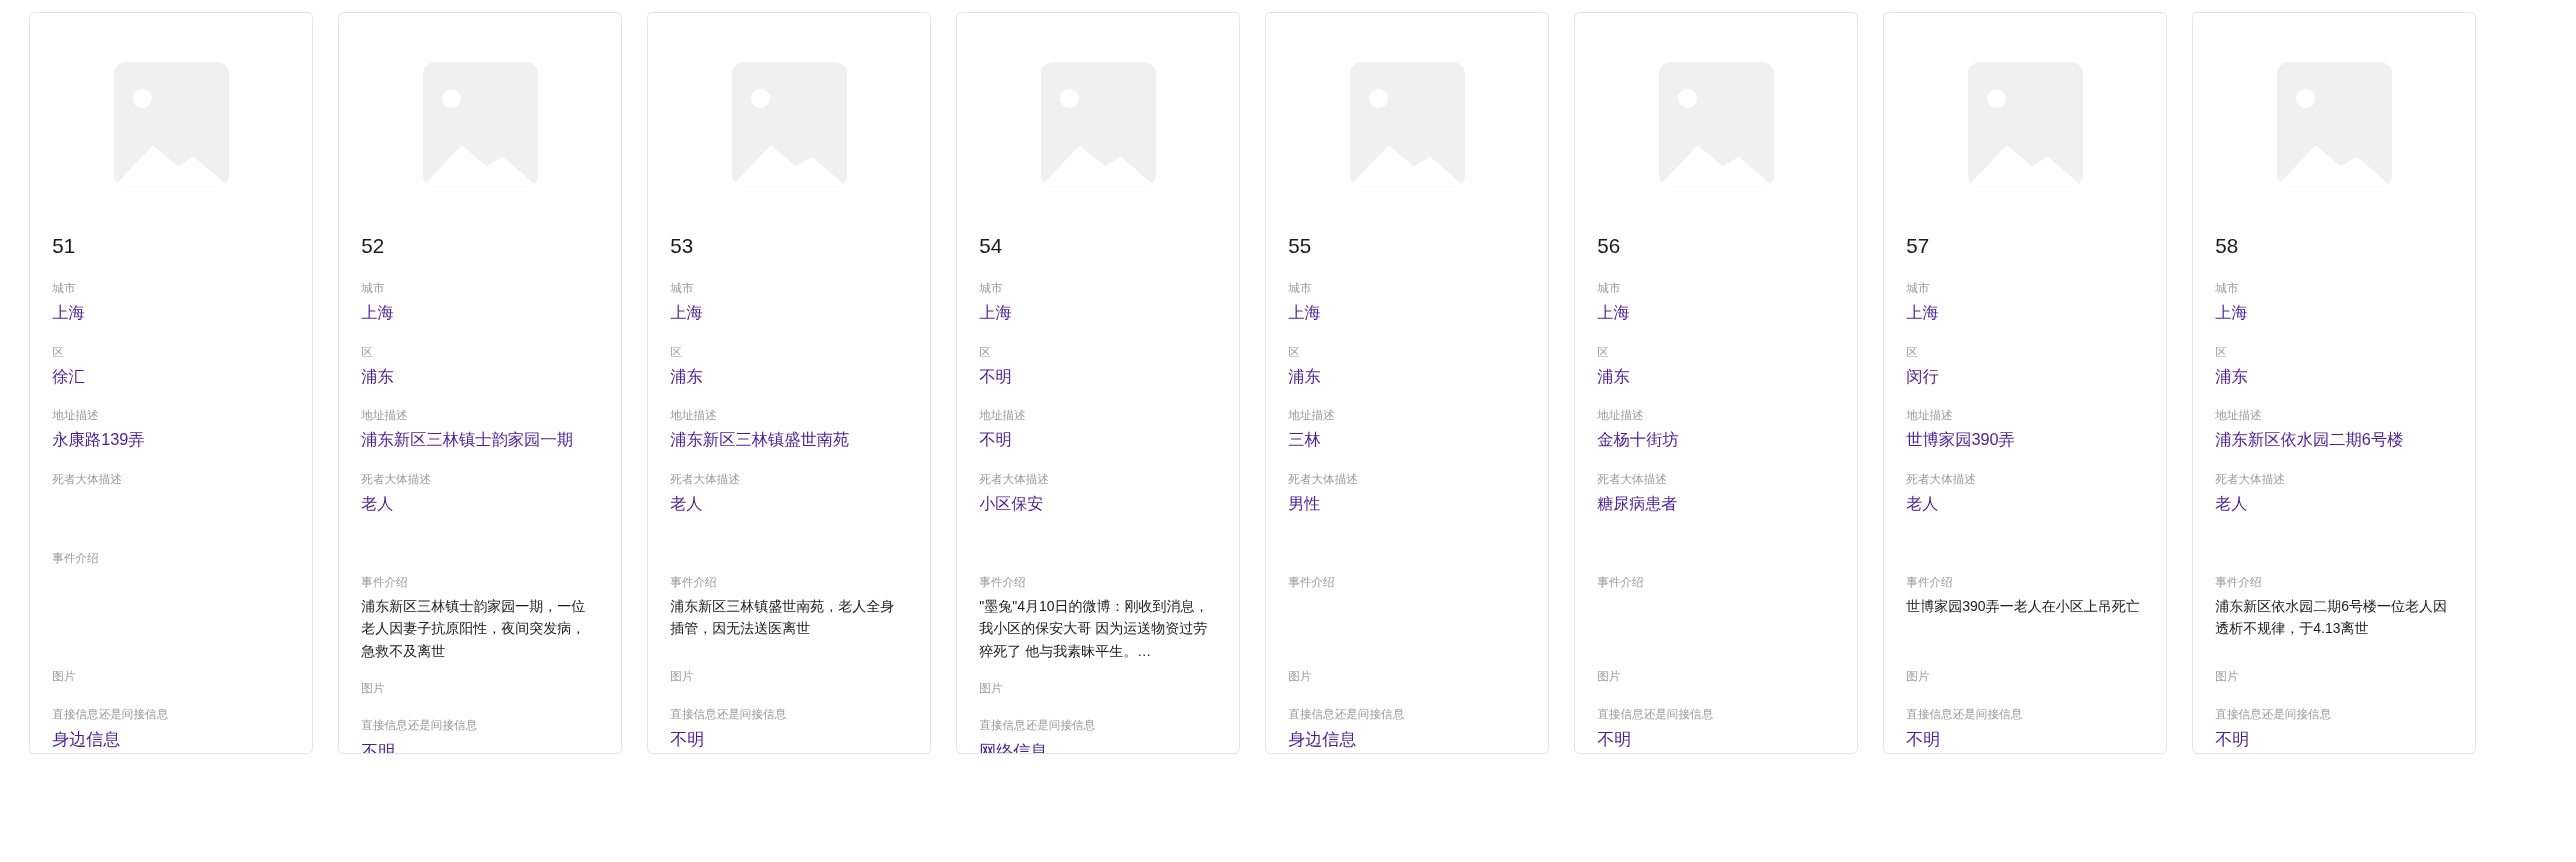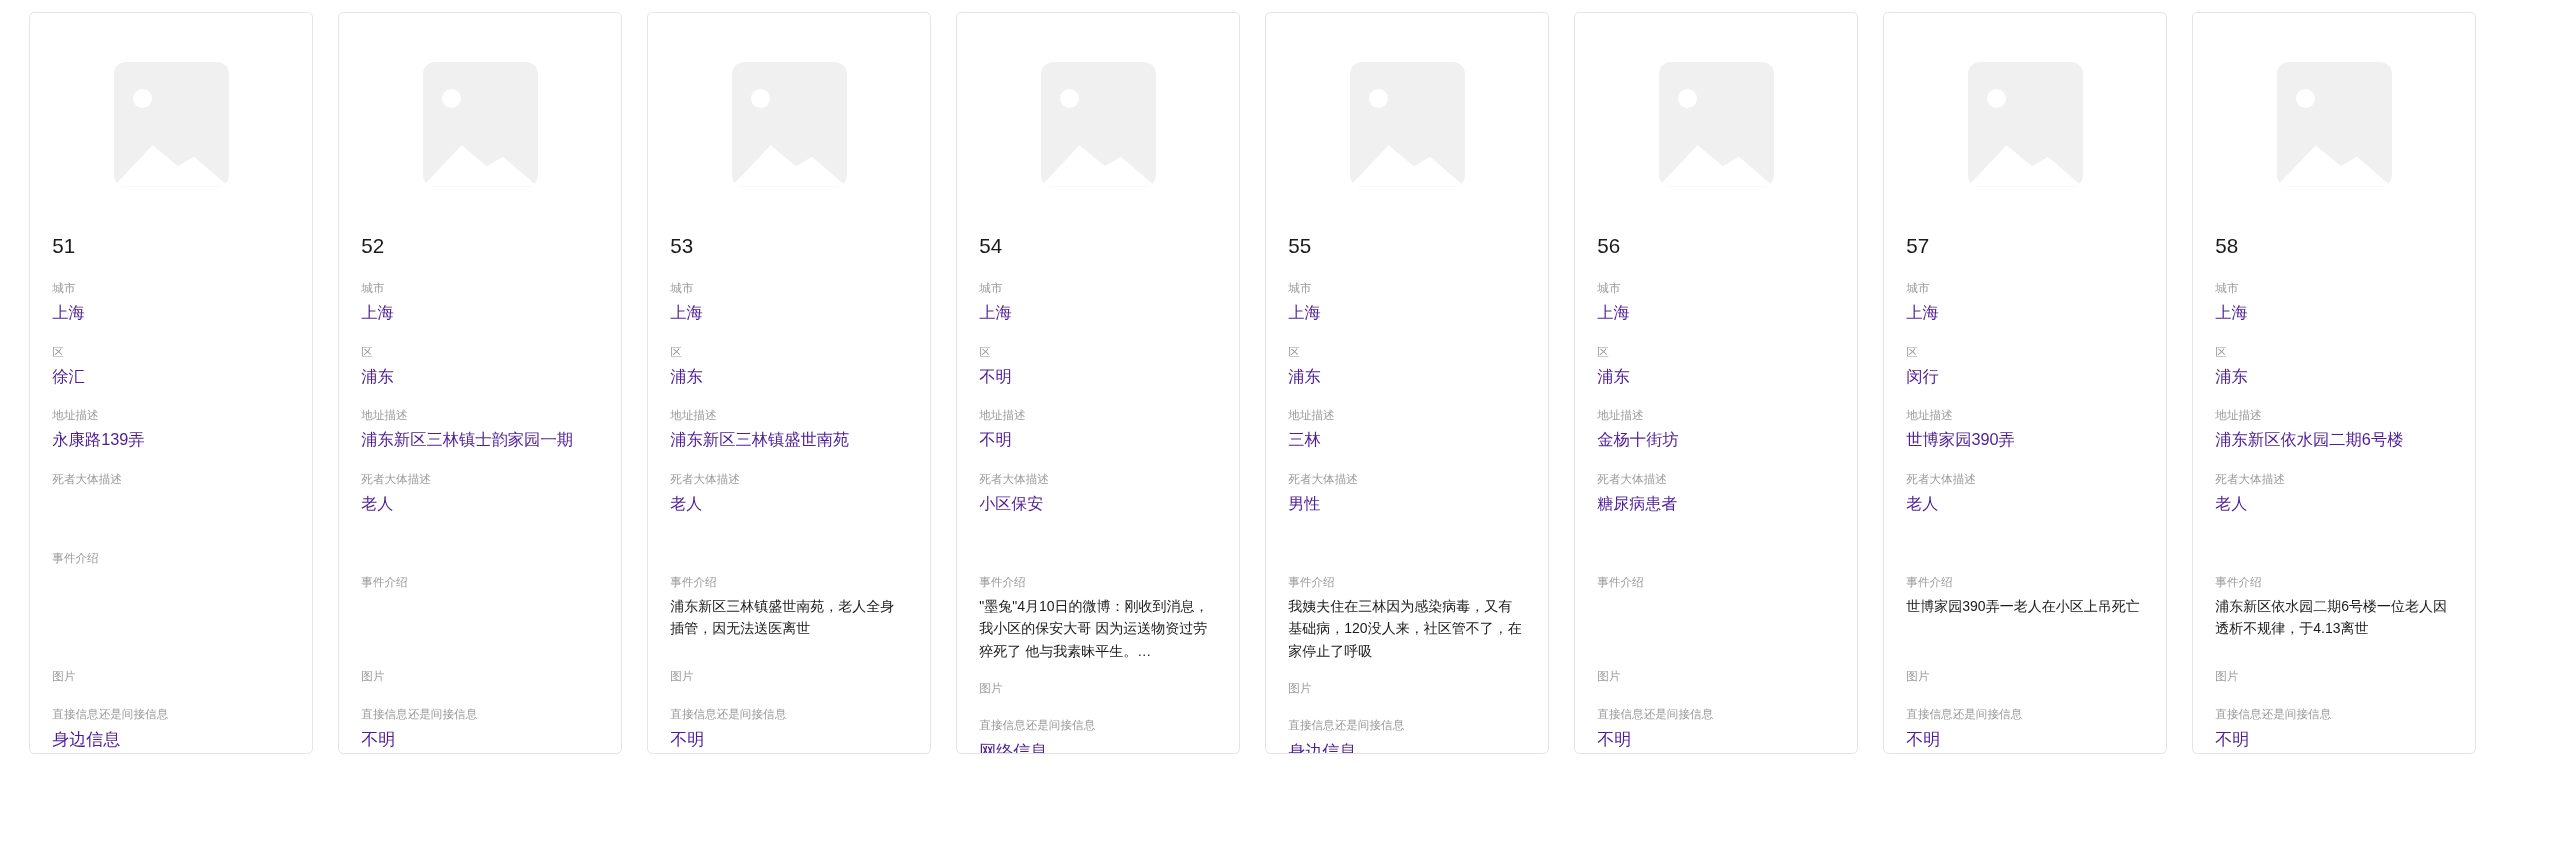--- a/index.html
+++ b/index.html
@@ -181,20 +181,21 @@
         <div class="field-value">浦东新区三林镇士韵家园一期</div>
       </div>
 
       <div class="field field-desc">
         <div class="field-label">死者大体描述</div>
         <div class="field-value">老人</div>
       </div>
 
       <div class="field field-intro">
         <div class="field-label">事件介绍</div>
+        <div class="field-value">浦东新区三林镇士韵家园一期，一位老人因妻子抗原阳性，夜间突发病，急救不及离世</div>
       </div>
 
       <div class="spacer"></div>
 
       <div class="field field-image">
         <div class="field-label">图片</div>
         <div class="field-value"></div>
       </div>
 
       <div class="field field-source">
@@ -326,21 +327,20 @@
         <div class="field-value">三林</div>
       </div>
 
       <div class="field field-desc">
         <div class="field-label">死者大体描述</div>
         <div class="field-value">男性</div>
       </div>
 
       <div class="field field-intro">
         <div class="field-label">事件介绍</div>
-        <div class="field-value">我姨夫住在三林因为感染病毒，又有基础病，120没人来，社区管不了，在家停止了呼吸</div>
       </div>
 
       <div class="spacer"></div>
 
       <div class="field field-image">
         <div class="field-label">图片</div>
         <div class="field-value"></div>
       </div>
 
       <div class="field field-source">

